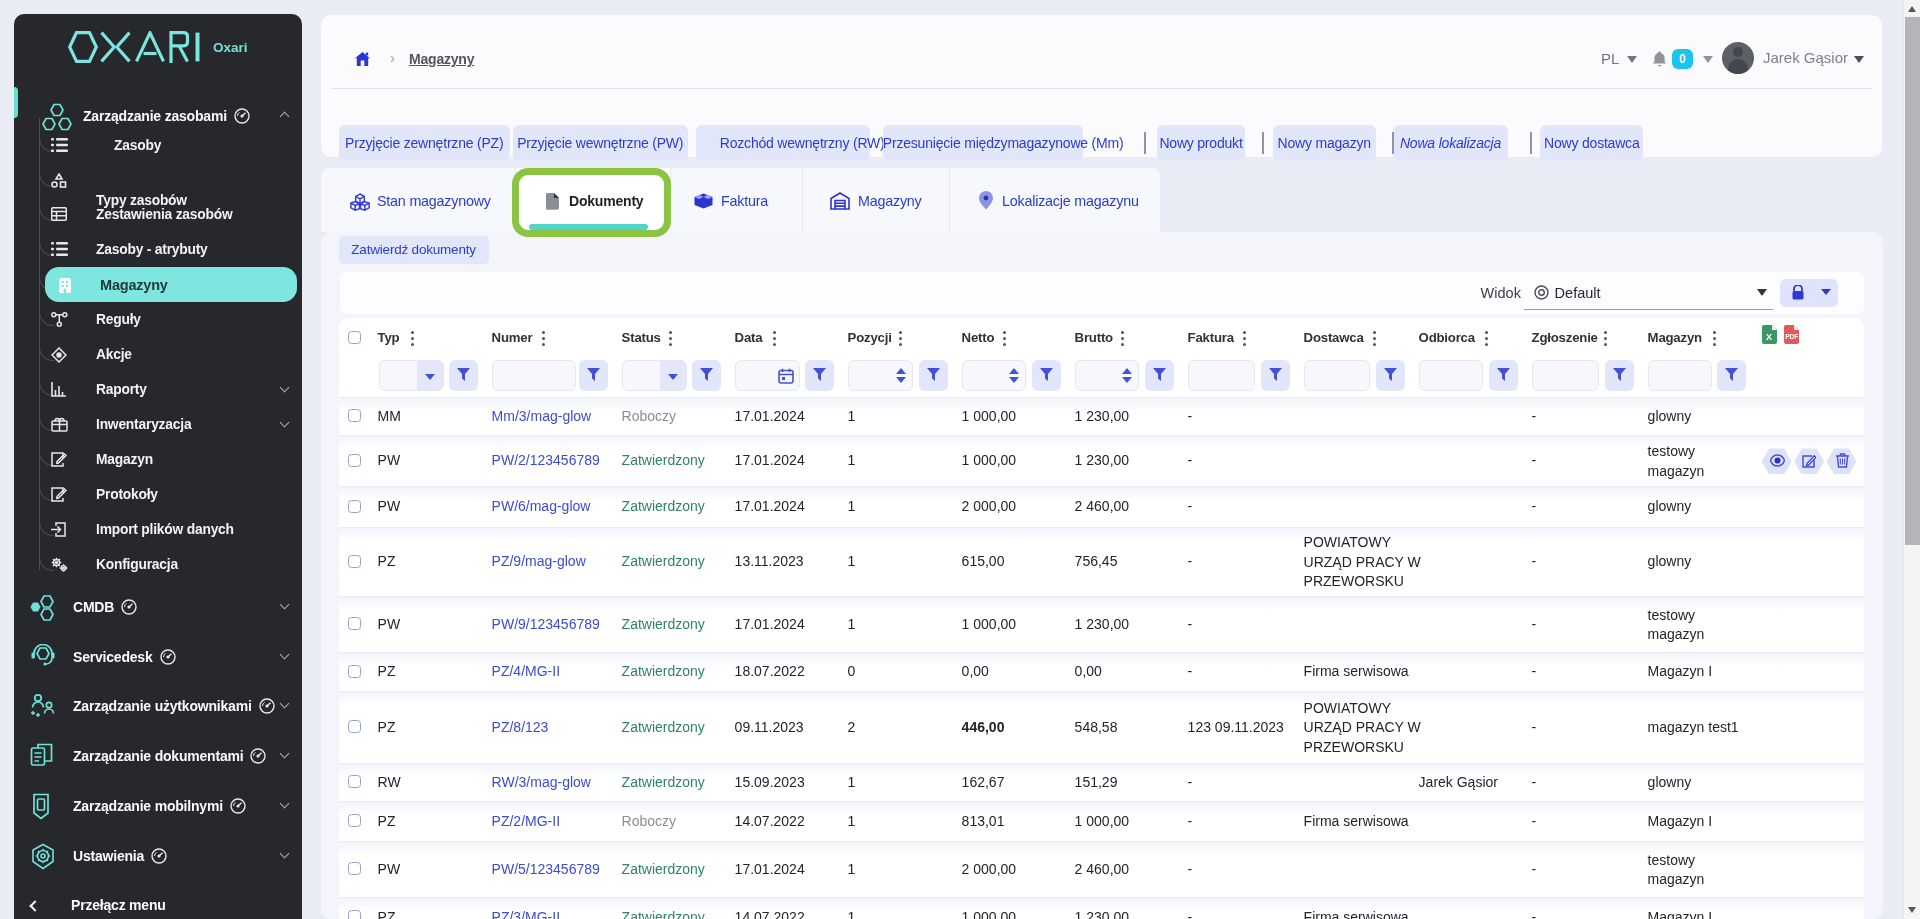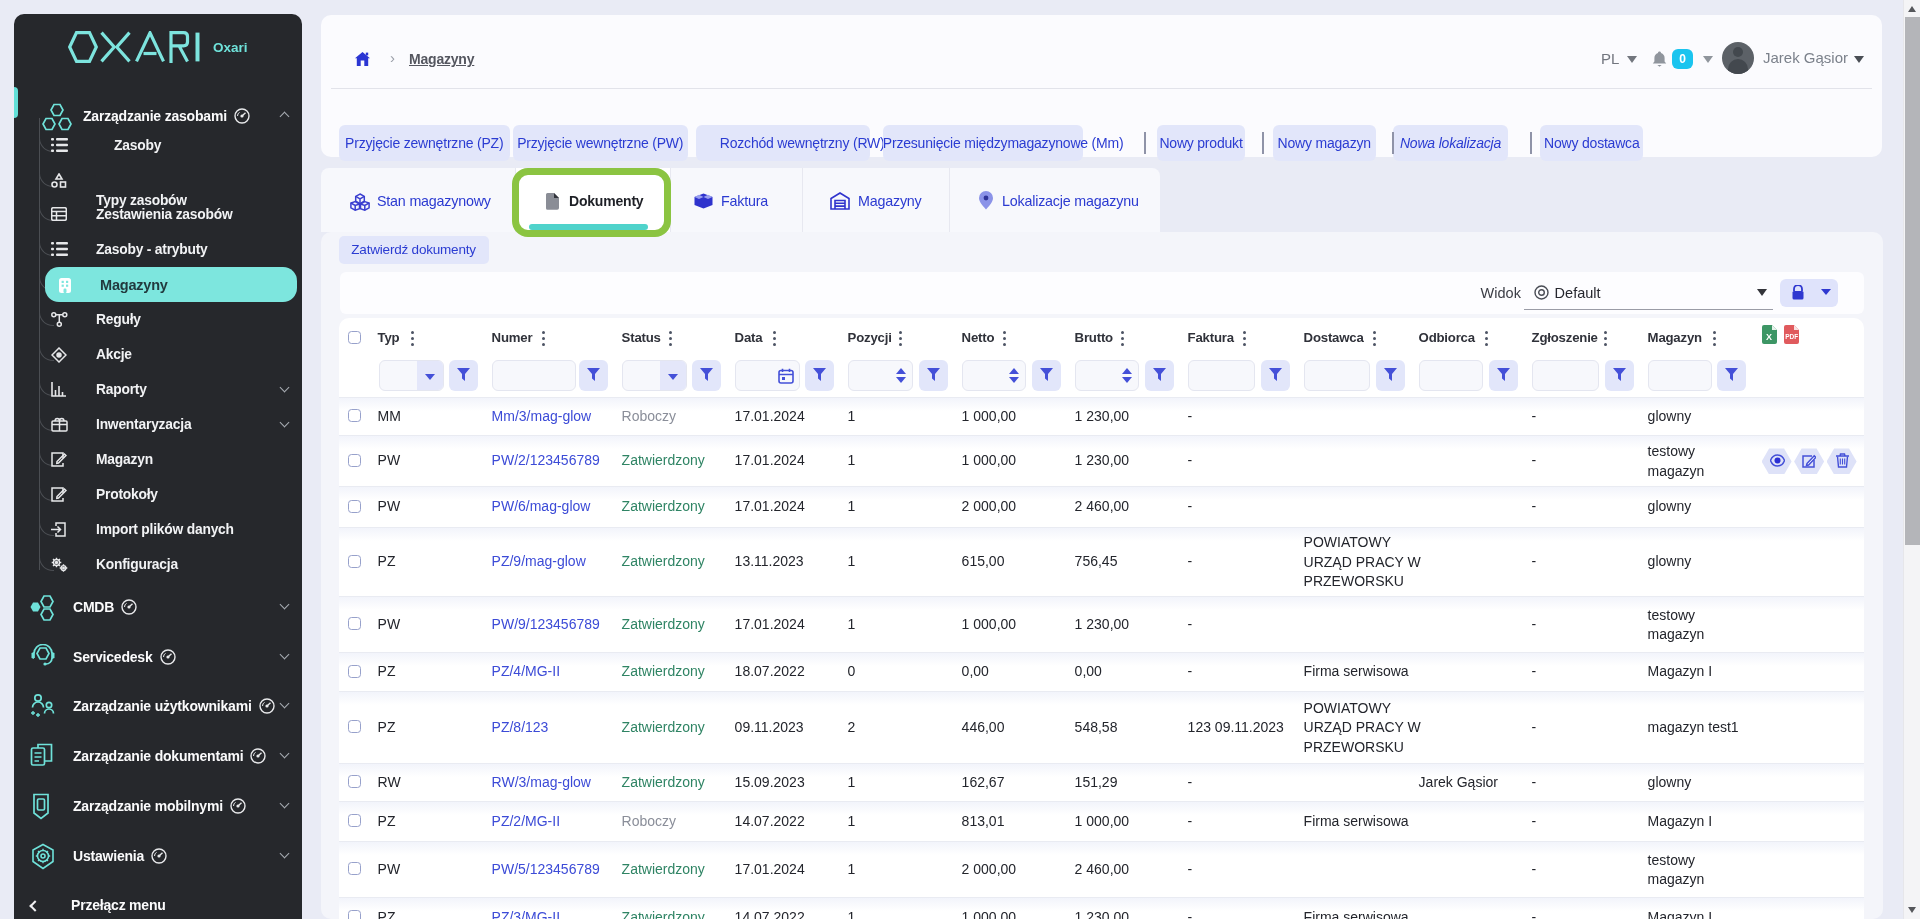--- a/index.html
+++ b/index.html
@@ -733,21 +733,21 @@
         <div class="cell" style="left:1193px;">-</div>
         <div class="cell" style="left:1309px;">Magazyn I</div>
       </div>
 <div class="row" style="top:373px;height:72px;">
         <div class="cbx" style="left:9px;top:calc(50% - 7.5px);"></div>
         <div class="cell" style="left:39px;">PZ</div>
         <div class="cell lnk" style="left:153px;">PZ/8/123</div>
         <div class="cell stok" style="left:283px;">Zatwierdzony</div>
         <div class="cell" style="left:396px;">09.11.2023</div>
         <div class="cell" style="left:509px;">2</div>
-        <div class="cell" style="left:623px;">446,00</div>
+        <div class="cell" style="left:623px;font-weight:bold;">446,00</div>
         <div class="cell" style="left:736px;">548,58</div>
         <div class="cell" style="left:849px;">123 09.11.2023</div>
         <div class="cell" style="left:965px;">POWIATOWY
 URZĄD PRACY W
 PRZEWORSKU</div>
         <div class="cell" style="left:1193px;">-</div>
         <div class="cell" style="left:1309px;">magazyn test1</div>
       </div>
 <div class="row" style="top:445px;height:38px;">
         <div class="cbx" style="left:9px;top:calc(50% - 7.5px);"></div>

